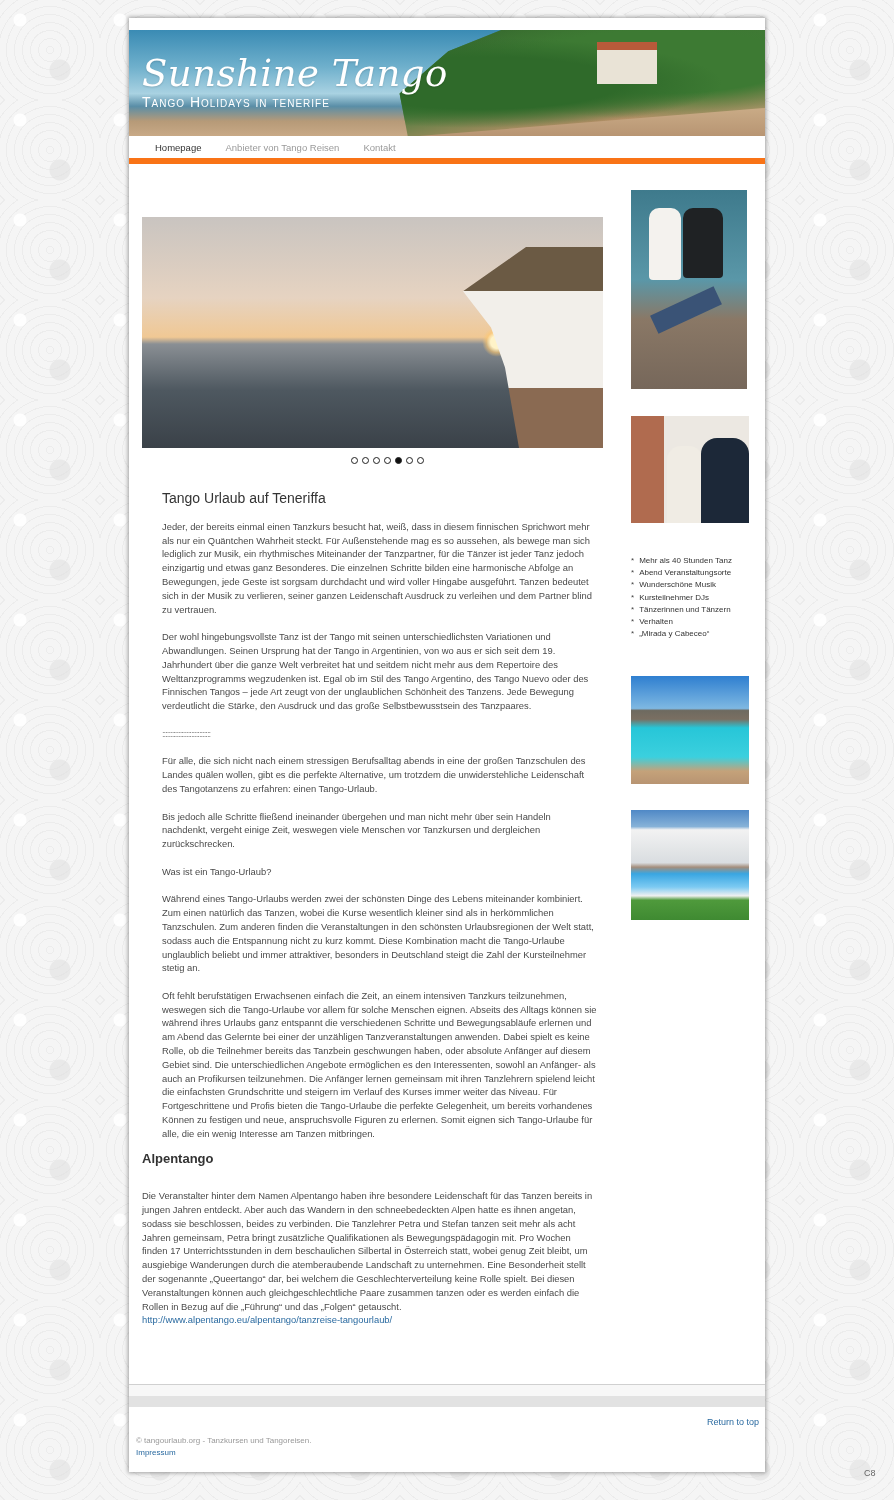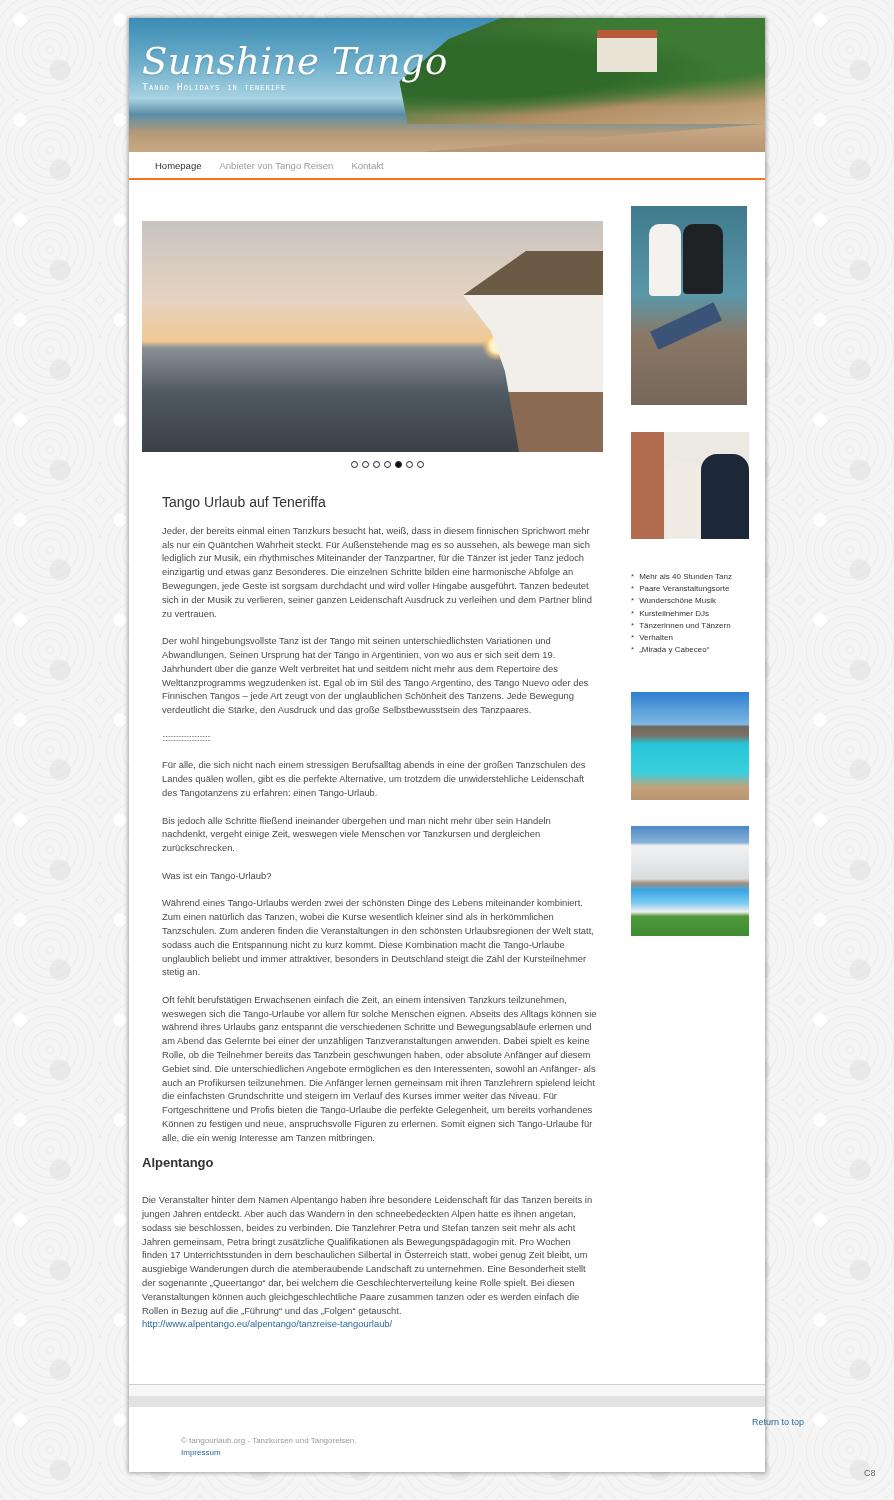--- a/index.html
+++ b/index.html
@@ -17,23 +17,24 @@
   }
   .page {
     position: absolute;
     left: 129px; top: 18px;
     width: 636px; height: 1454px;
     background: #fff;
     box-shadow: 0 0 4px 1px rgba(0,0,0,0.35);
   }
   .banner {
     position: relative;
-    height: 134px;
+    height: 106px;
     background: linear-gradient(180deg, #3a8bb4 0%, #6fb0cc 35%, #a9d2e2 60%, #5a8ea7 72%, #b69a78 86%, #c8a986 100%);
     overflow: hidden;
+    margin-top: 12px;
   }
   .banner .jungle {
     position: absolute; left: 230px; top: 0; width: 406px; height: 106px;
     background: radial-gradient(ellipse at 30% 50%, #2f6a2a 0 35%, transparent 60%),
                 radial-gradient(ellipse at 75% 30%, #3d7a33 0 30%, transparent 55%),
                 linear-gradient(170deg, #2f5f28 0%, #467a3a 50%, #b48f66 75%, #c7a982 100%);
     clip-path: polygon(12% 100%, 10% 60%, 22% 20%, 35% 0, 100% 0, 100% 100%);
   }
   .banner .house {
     position: absolute; left: 468px; top: 12px; width: 60px; height: 42px;
@@ -45,32 +46,32 @@
     clip-path: polygon(0 100%, 100% 0, 100% 100%);
   }
   .site-title {
     position: absolute; left: 13px; top: 22px;
     font-family: "DejaVu Serif", serif; font-style: italic;
     font-size: 37px; color: #ffffff; letter-spacing: 0.5px;
     text-shadow: 0 1px 2px rgba(0,0,0,0.15);
   }
   .site-tagline {
     position: absolute; left: 13px; top: 64px;
-    font-family: Liberation Mono, monospace;
-    font-size: 10px; color: #fff; font-variant: small-caps; letter-spacing: 1px;
+    font-family: Liberation Sans, sans-serif;
+    font-size: 14px; color: #fff; font-variant: small-caps; letter-spacing: 1px;
   }
   .nav {
-    height: 28px; border-bottom: 2px solid #f97316;
-    display: flex; align-items: center; padding-left: 26px; gap: 18px;
+    height: 28px; border-bottom: 6px solid #f97316;
+    display: flex; align-items: center; padding-left: 26px; gap: 24px;
     font-size: 9.5px;
   }
   .nav a { text-decoration: none; color: #9a9a9a; }
   .nav a.active { color: #333; }
   .content { position: relative; height: 1230px; }
-  .main { position: absolute; left: 13px; top: 0; width: 462px; }
+  .main { position: absolute; left: 13px; top: 12px; width: 462px; }
   .slider {
     margin-top: 41px; width: 461px; height: 231px; position: relative; overflow: hidden;
     background: linear-gradient(180deg, #c9c4c0 0%, #e6d3c1 35%, #f0c894 52%, #8a8f94 55%, #4e5860 75%, #3a4148 100%);
   }
   .slider .hut {
     position: absolute; right: 0; top: 30px; width: 140px; height: 201px;
     background: linear-gradient(180deg, #6b5a44 0 22%, #f2efea 22% 70%, #8a6a52 70% 100%);
     clip-path: polygon(0 22%, 45% 0, 100% 0, 100% 100%, 40% 100%, 30% 60%, 20% 40%);
   }
   .slider .sun {
@@ -100,21 +101,21 @@
   .p2 .m { position: absolute; left: 70px; top: 22px; width: 48px; height: 85px; background: #1c2838; border-radius: 16px 16px 0 0; }
   .list { margin-top: 32px; list-style: none; font-size: 8px; line-height: 12.2px; color: #333; }
   .list li::before { content: "*"; margin-right: 5px; color: #444; }
   .p3 { margin-top: 36px; width: 118px; height: 108px;
         background: linear-gradient(180deg, #2f7fd0 0%, #7eb8e2 30%, #6e6a60 32%, #7a6f62 40%, #27c6d8 48%, #3bd0de 75%, #c4a27a 88%, #b89472 100%); }
   .p4 { margin-top: 26px; width: 118px; height: 110px;
         background: linear-gradient(180deg, #4f88c6 0%, #86b2d8 15%, #f2f2f2 18%, #d9dde0 48%, #a48e7c 52%, #39a6e2 58%, #7ccaf2 70%, #f0f0f0 78%, #4f9a3c 82%, #3f8a32 100%); }
   .footer-sep { position: absolute; left: 0; top: 1366px; width: 636px; height: 1px; background: #d0d0d0; }
   .footer-band { position: absolute; left: 0; top: 1367px; width: 636px; height: 22px;
                  background: linear-gradient(180deg, #f7f7f7 0 50%, #e2e2e2 50% 100%); }
-  .footer { position: absolute; left: 0; top: 1389px; width: 636px; height: 65px; font-size: 8px; margin-left: 45px; }
+  .footer { position: absolute; left: 0; top: 1389px; width: 636px; height: 65px; font-size: 8px; }
   .return-top { position: absolute; right: 6px; top: 10px; font-size: 9px; color: #2a6aa0; text-decoration: none; }
   .copy { position: absolute; left: 7px; top: 29px; color: #999; }
   .impressum { position: absolute; left: 7px; top: 41px; color: #2a6aa0; text-decoration: none; text-align: right; }
   .corner { position: absolute; left: 864px; top: 1468px; font-size: 9px; color: #666; }
 </style>
 </head>
 <body>
 
 <div class="page">
 
@@ -172,21 +173,21 @@
         <div class="w"></div>
         <div class="m"></div>
         <div class="l"></div>
       </div>
       <div class="photo p2">
         <div class="w"></div>
         <div class="m"></div>
       </div>
       <ul class="list">
         <li>Mehr als 40 Stunden Tanz</li>
-        <li>Paare Veranstaltungsorte</li>
+        <li>Abend Veranstaltungsorte</li>
         <li>Wunderschöne Musik</li>
         <li>Kursteilnehmer DJs</li>
         <li>Tänzerinnen und Tänzern</li>
         <li>Verhalten</li>
         <li>„Mirada y Cabeceo“</li>
       </ul>
       <div class="photo p3"></div>
       <div class="photo p4"></div>
     </aside>
   </div>

